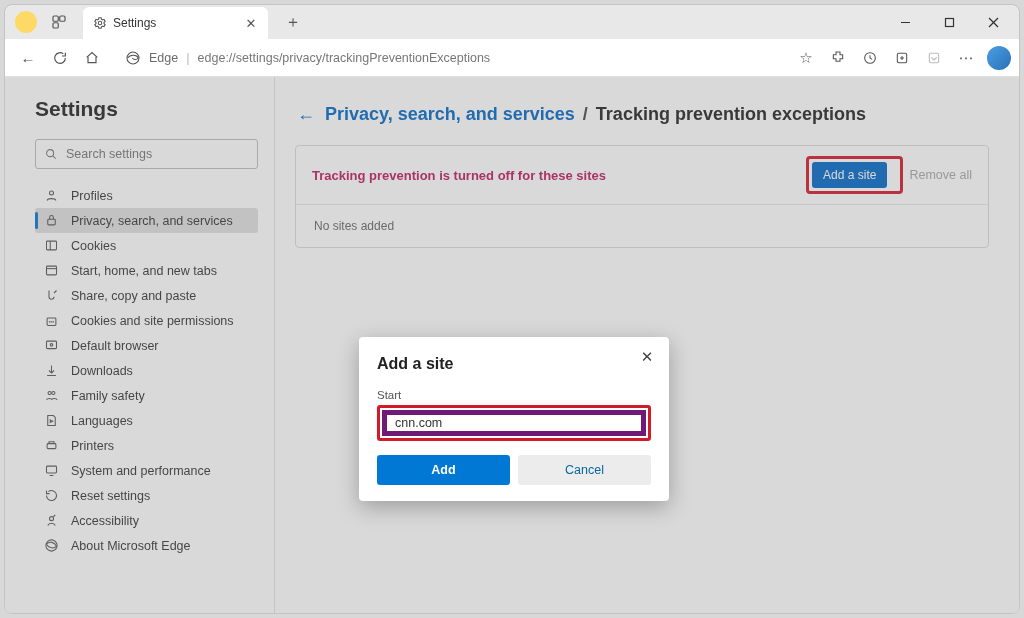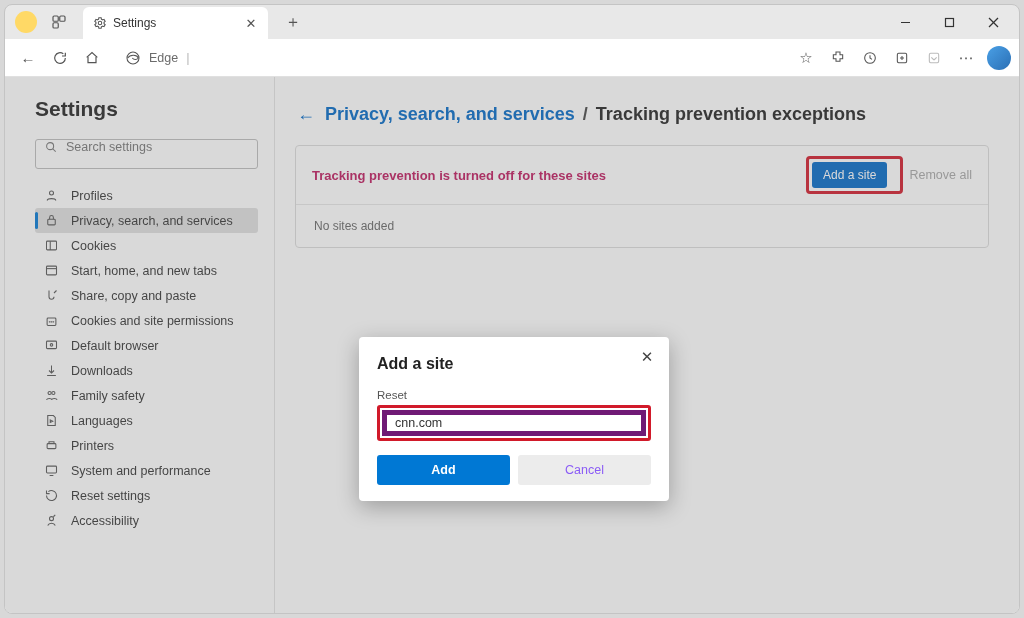--- a/index.html
+++ b/index.html
@@ -26,21 +26,21 @@
 .address .src { font-size:12.5px; color:#6b6b6b; }
 .address .sep { color:#bbb; font-size:13px; }
 .address .url { font-size:12.5px; color:#777; }
 
 .content { flex:1; display:flex; background:#fff; position:relative; overflow:hidden; }
 .overlay { position:absolute; inset:0; background:rgba(120,120,120,0.28); pointer-events:none; }
 
 
 .sidebar { width:270px; padding:20px 16px 12px 30px; border-right:1px solid #e4e4e4; overflow:hidden; }
 .sidebar h1 { font-size:21px; font-weight:600; margin-bottom:18px; color:#222; }
-.searchwrap { display:flex; align-items:flex-start; border:1px solid #bdbdbd; background:#fff; height:30px; border-radius:3px; padding:0 8px; margin-bottom:14px; }
+.searchwrap { display:flex; align-items:center; border:1px solid #bdbdbd; background:#fff; height:30px; border-radius:3px; padding:0 8px; margin-bottom:14px; }
 .searchwrap svg { width:14px; height:14px; color:#777; margin-right:8px; }
 .searchwrap input { border:none; outline:none; flex:1; font-size:12.5px; background:transparent; color:#444; }
 .navlist { list-style:none; }
 .navitem { display:flex; align-items:center; gap:12px; height:25px; font-size:12.5px; color:#333; padding:0 8px; border-radius:3px; cursor:default; }
 .navitem.active { background:#e0e0e0; position:relative; }
 .navitem.active::before { content:""; position:absolute; left:0; top:4px; bottom:4px; width:3px; background:#0078d4; border-radius:2px; }
 .navicon { width:16px; height:16px; color:#555; flex-shrink:0; display:flex; align-items:center; justify-content:center; }
 
 
 .main { flex:1; padding:26px 30px 20px 20px; }
@@ -59,21 +59,21 @@
 
 .dialog { position:absolute; left:354px; top:260px; width:310px; background:#fff; border-radius:4px; box-shadow:0 6px 22px rgba(0,0,0,0.28); padding:18px 18px 16px; z-index:10; }
 .dialog h2 { font-size:16px; font-weight:600; color:#222; }
 .dialog .dclose { position:absolute; right:10px; top:8px; width:24px; height:24px; color:#444; font-size:15px; display:flex; align-items:center; justify-content:center; }
 .dlabel { font-size:11.5px; color:#555; margin-top:16px; margin-bottom:4px; }
 .dinput-hi { border:3px solid #d11a2a; padding:2px; border-radius:3px; }
 .dinput { width:100%; height:26px; border:5px solid #701a75; padding:0 8px; font-size:12.5px; color:#333; outline:none; }
 .drow { display:flex; gap:8px; margin-top:14px; }
 .drow button { flex:1; height:30px; border-radius:3px; font-size:12.5px; border:none; }
 .dadd { background:#0078d4; color:#fff; font-weight:600; }
-.dcancel { background:#ececec; color:#8b5cf6; }
+.dcancel { background:#ececec; color:#0369a1; }
 
 .copilot { width:24px; height:24px; border-radius:50%; background:linear-gradient(135deg,#4aa0e6,#2a6fb5); margin-left:4px; }
 svg { display:block; }
 </style>
 </head>
 <body>
 
 <div class="window">
 
   <div class="titlebar">
@@ -134,20 +134,21 @@
     </div>
     <div class="address">
       <span class="edge-icon">
         <svg viewBox="0 0 24 24" width="16" height="16" fill="none" stroke="currentColor" stroke-width="1.6">
             <circle cx="12" cy="12" r="9"></circle>
             <path d="M4 12c4-6 14-5 16 0-2 3-7 3-9 0"></path>
           </svg>
       </span>
       <span class="src">Edge</span>
       <span class="sep">|</span>
+      <span class="url">edge://settings/privacy/trackingPreventionExceptions</span>
     </div>
     <div class="tbtn">☆</div>
     <div class="tbtn">
       <svg viewBox="0 0 24 24" width="16" height="16" fill="none" stroke="currentColor" stroke-width="1.6">
           <path d="M9 3h6v4h4v6h-4v4H9v-4H5V7h4z"></path>
         </svg>
     </div>
     <div class="tbtn">
       <svg viewBox="0 0 24 24" width="16" height="16" fill="none" stroke="currentColor" stroke-width="1.6">
           <circle cx="12" cy="12" r="8"></circle>
@@ -304,20 +305,29 @@
           </li>
           <li class="navitem">
             <span class="navicon">
               <svg viewBox="0 0 24 24" width="15" height="15" fill="none" stroke="currentColor" stroke-width="1.7">
                 <circle cx="12" cy="9" r="3.2"></circle>
                 <path d="M6 20c2-5 10-5 12 0"></path>
                 <path d="M15 6l3-3"></path>
               </svg>
             </span>
             <span>Accessibility</span>
+          </li>
+          <li class="navitem">
+            <span class="navicon">
+              <svg viewBox="0 0 24 24" width="15" height="15" fill="none" stroke="currentColor" stroke-width="1.7">
+                <circle cx="12" cy="12" r="9"></circle>
+                <path d="M4 10c5-6 13-3 16 3-4 5-13 3-16-3"></path>
+              </svg>
+            </span>
+            <span>About Microsoft Edge</span>
           </li>
         </ul>
     </div>
 
     <div class="main">
       <div class="crumbs">
         <span class="back">←</span>
         <span class="link">Privacy, search, and services</span>
         <span class="slash">/</span>
         <span>Tracking prevention exceptions</span>
@@ -332,21 +342,21 @@
         </div>
         <div class="panelbody">No sites added</div>
       </div>
     </div>
 
     <div class="overlay"></div>
 
     <div class="dialog">
       <div class="dclose">✕</div>
       <h2>Add a site</h2>
-      <div class="dlabel">Reset</div>
+      <div class="dlabel">Start</div>
       <div class="dinput-hi">
         <input class="dinput" value="cnn.com" style="">
       </div>
       <div class="drow">
         <button class="dadd">Add</button>
         <button class="dcancel">Cancel</button>
       </div>
     </div>
   </div>
 </div>

